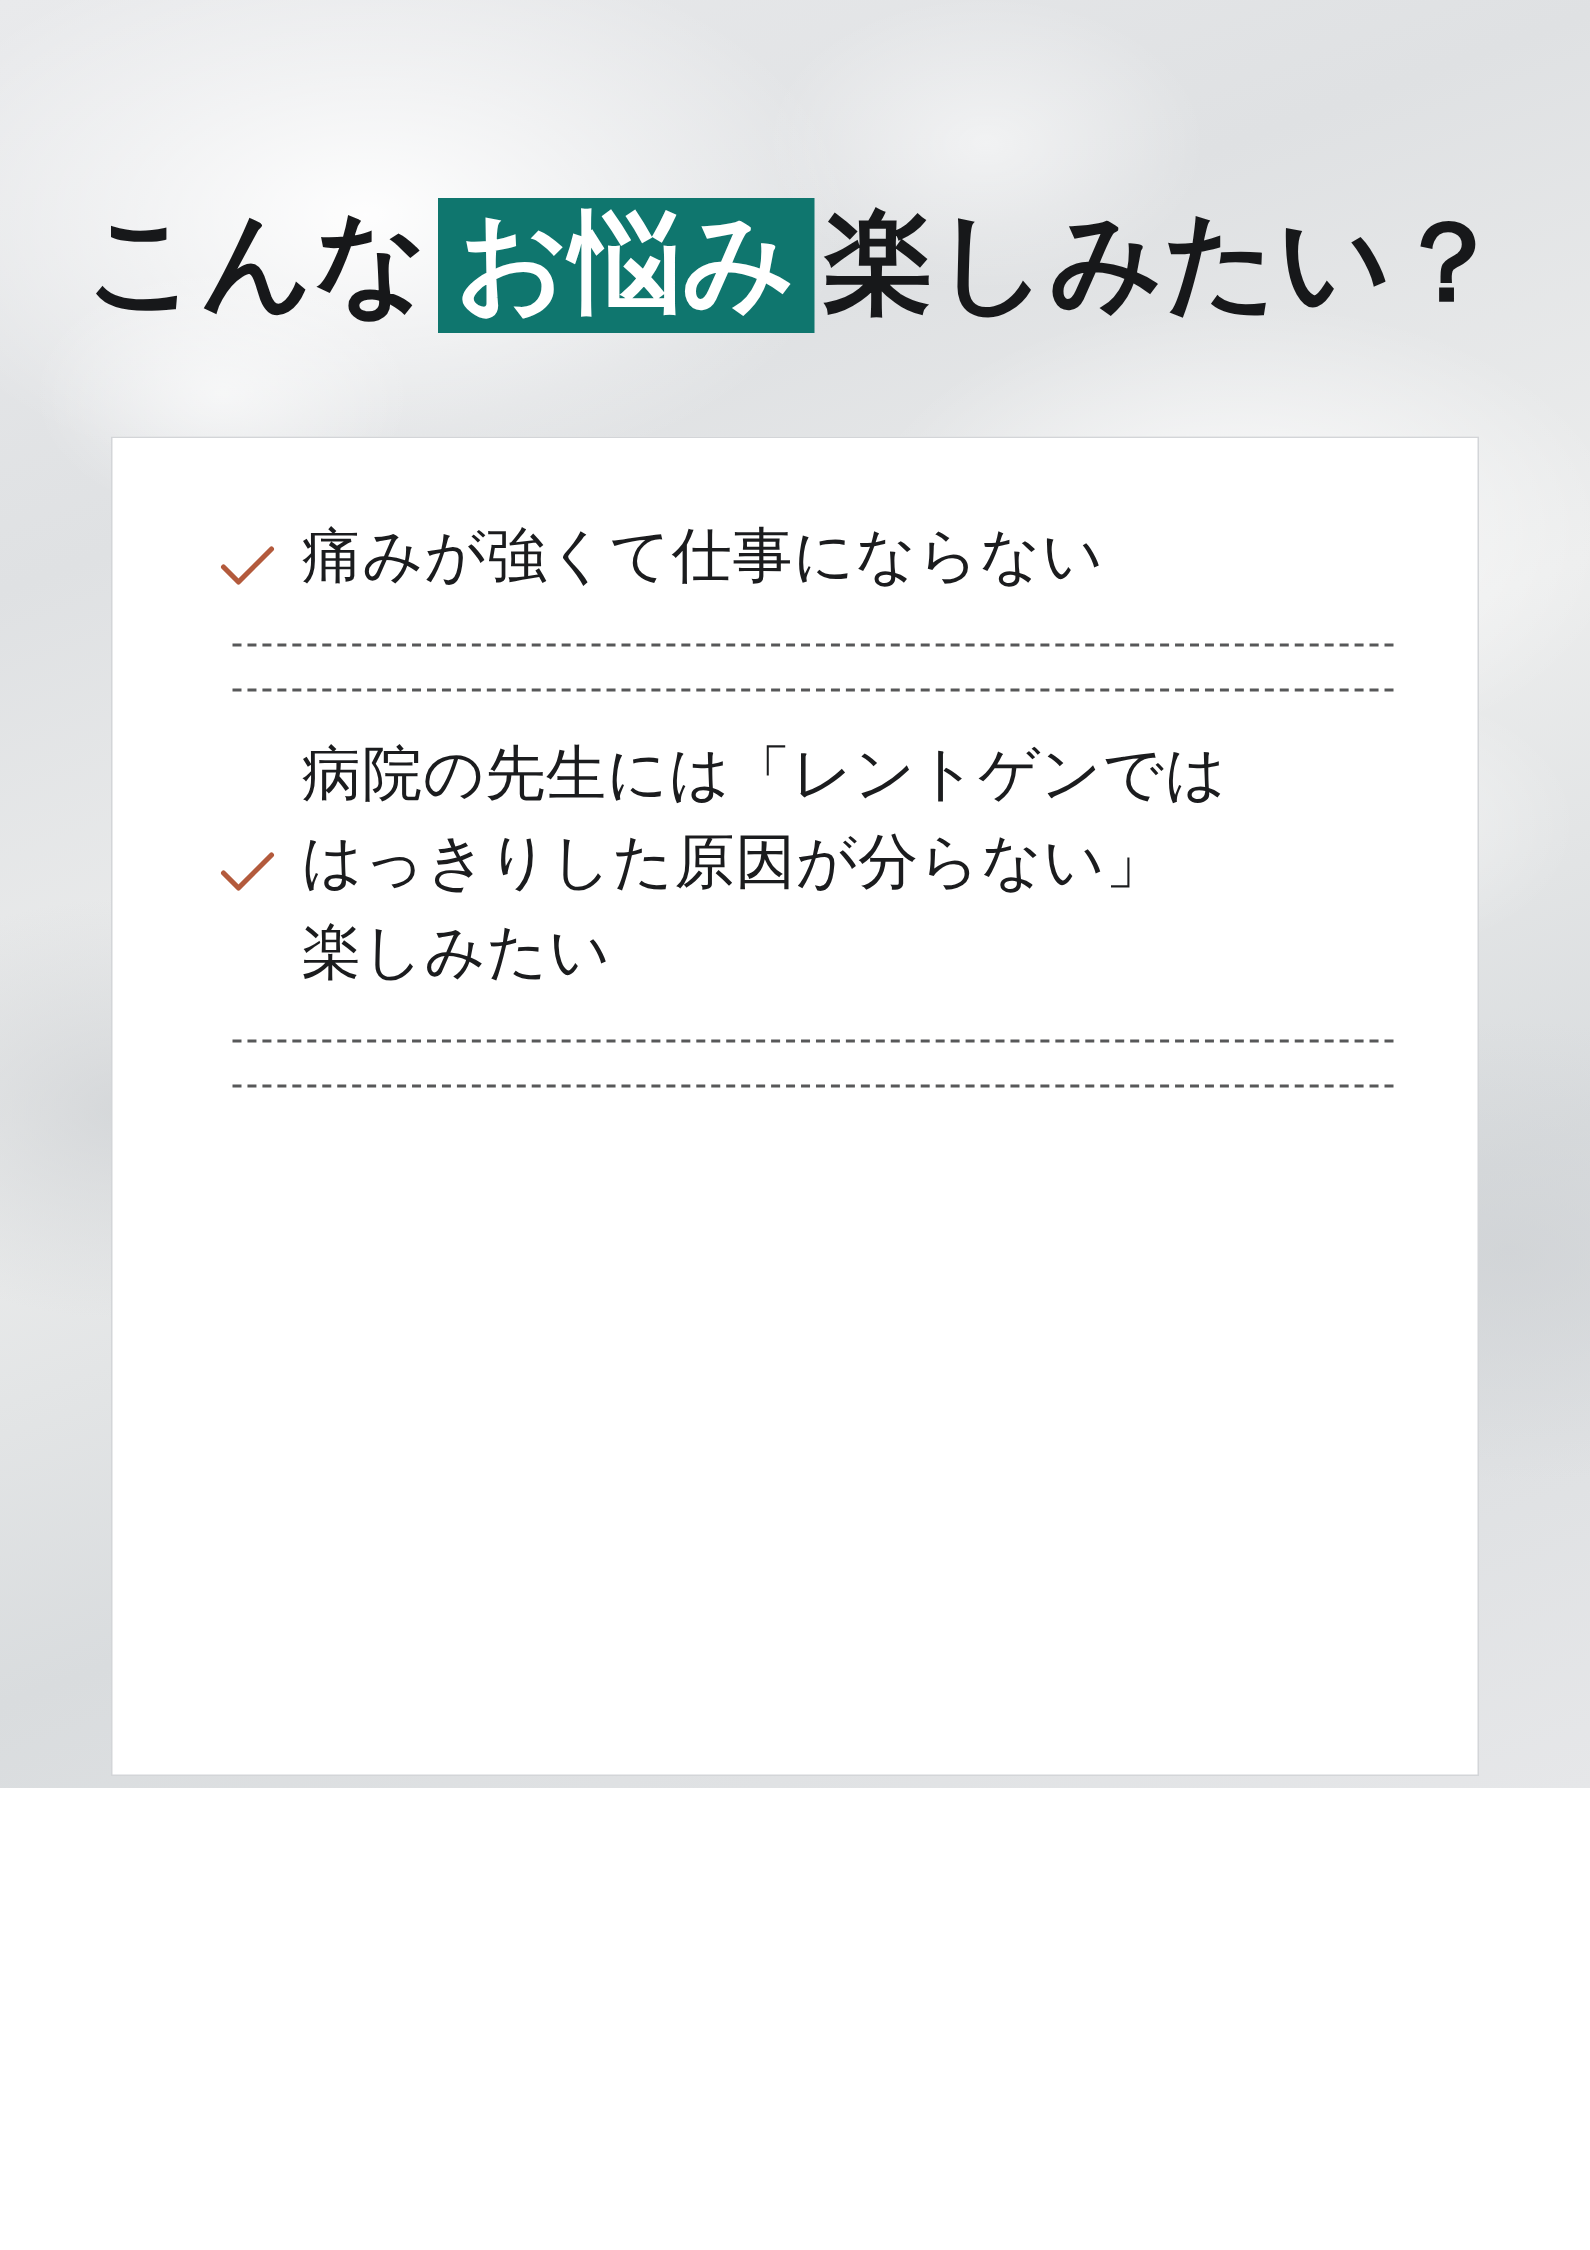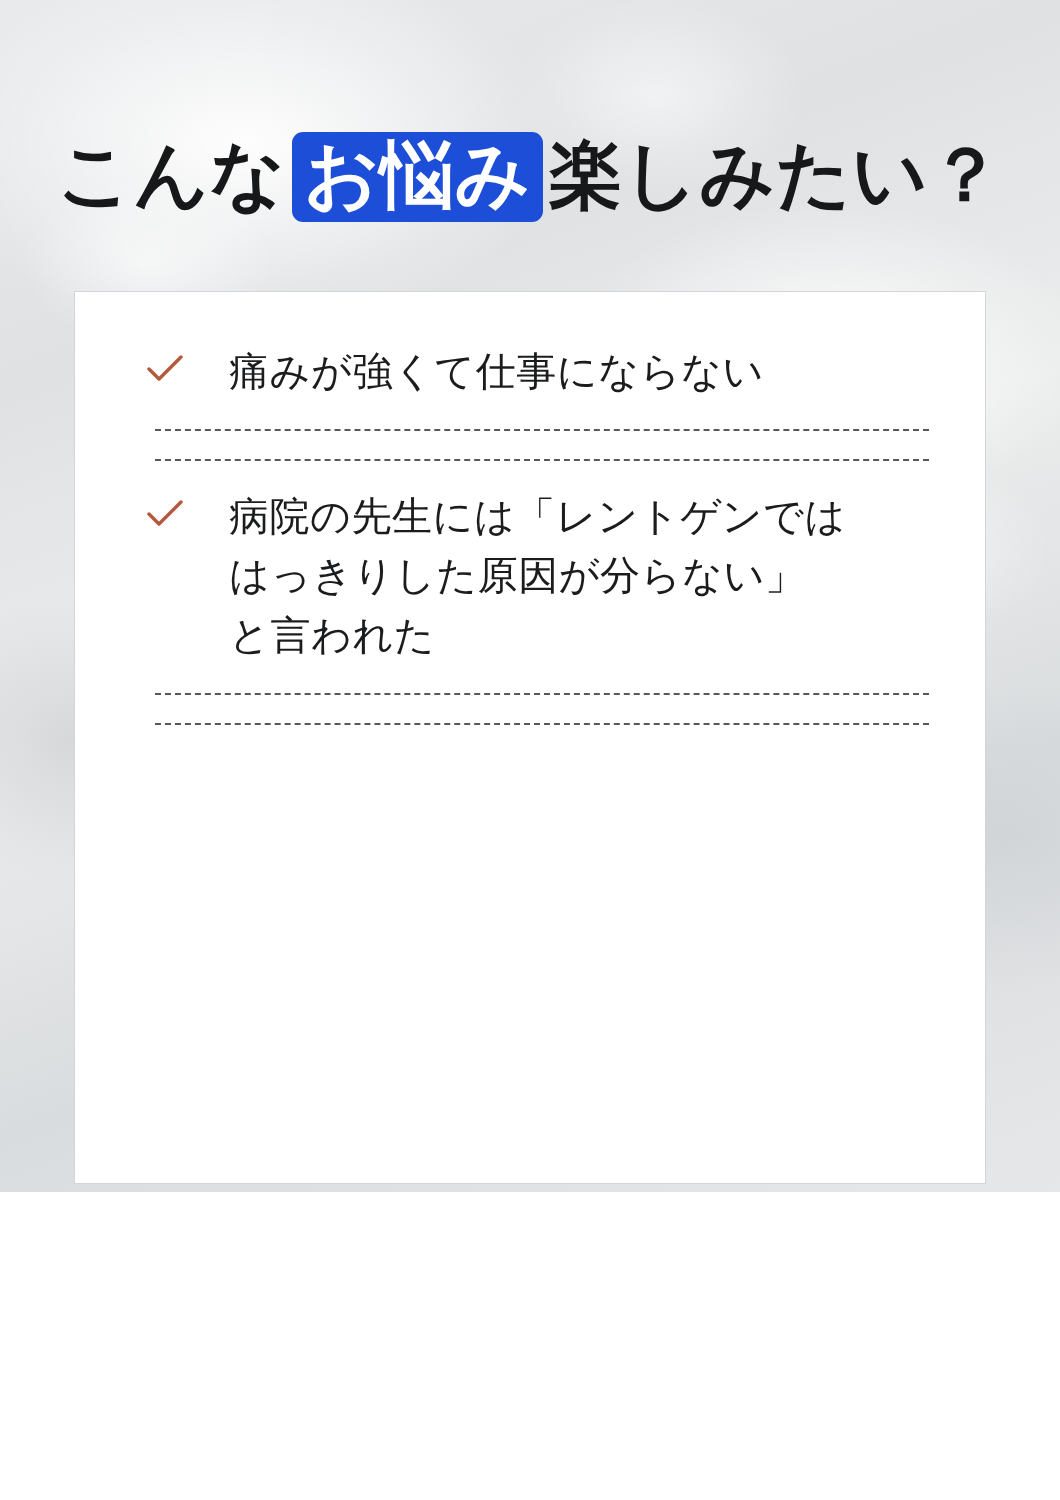--- a/index.html
+++ b/index.html
@@ -62,27 +62,26 @@
     color: #17181a;
     letter-spacing: 0.5px;
     white-space: nowrap;
     z-index: 3;
   }
   .headline .hl-plain {
     display: inline;
   }
   .headline .hl-mark {
     display: inline-block;
-    background: #1d4ed8;
+    background: #0f766e;
     color: #ffffff;
     padding: 6px 12px 10px 12px;
     margin: 0 6px;
     line-height: 1;
     vertical-align: baseline;
-    border-radius: 11px;
   }
 
   
   .card {
     position: absolute;
     left: 74px;
     top: 291px;
     width: 912px;
     height: 893px;
     background: #ffffff;
@@ -93,23 +92,22 @@
 
   .list {
     position: absolute;
     left: 72px;
     top: 46px;
     width: 790px;
   }
 
   .item {
     display: flex;
-    align-items: flex-start;
+    align-items: center;
     padding: 0;
-    gap: 28px;
   }
 
   .check {
     flex: 0 0 auto;
     width: 54px;
     padding-top: 12px;
     color: #b35a3c;
     line-height: 1;
   }
   .check svg {
@@ -177,21 +175,21 @@
       <div class="divider"></div>
 
       <div class="item">
         <span class="check">
           <svg viewBox="0 0 36 30" aria-hidden="true">
             <path d="M2 15 L12 25 L34 3" fill="none" stroke="currentColor" stroke-width="3.4" stroke-linecap="round" stroke-linejoin="round"></path>
           </svg>
         </span>
         <span class="item-text">病院の先生には「レントゲンでは
 はっきりした原因が分らない」
-と言われた</span>
+楽しみたい</span>
       </div>
 
       <div class="divider"></div>
 
 
       <div class="divider"></div>
 
 
     </div>
   </div>

